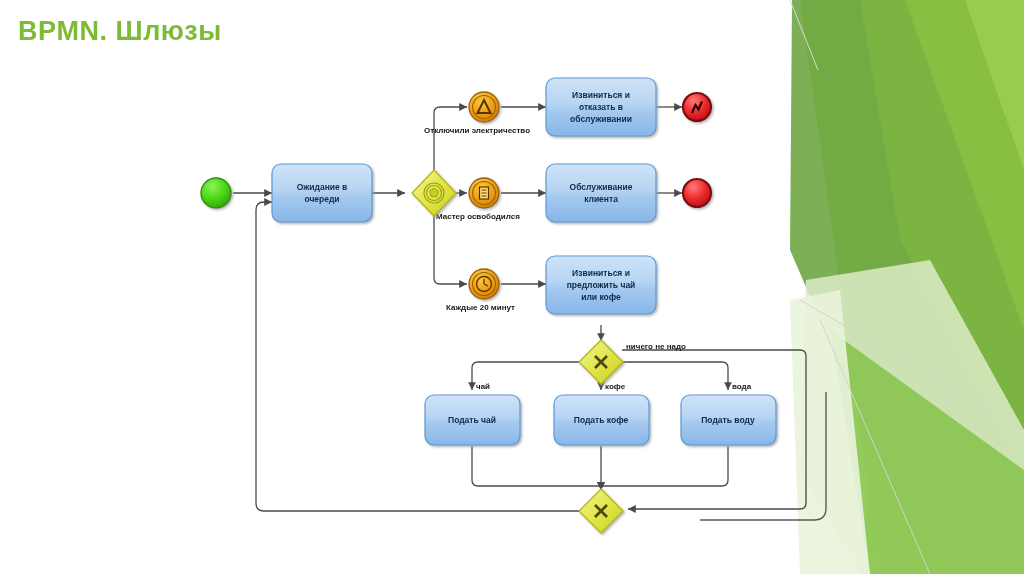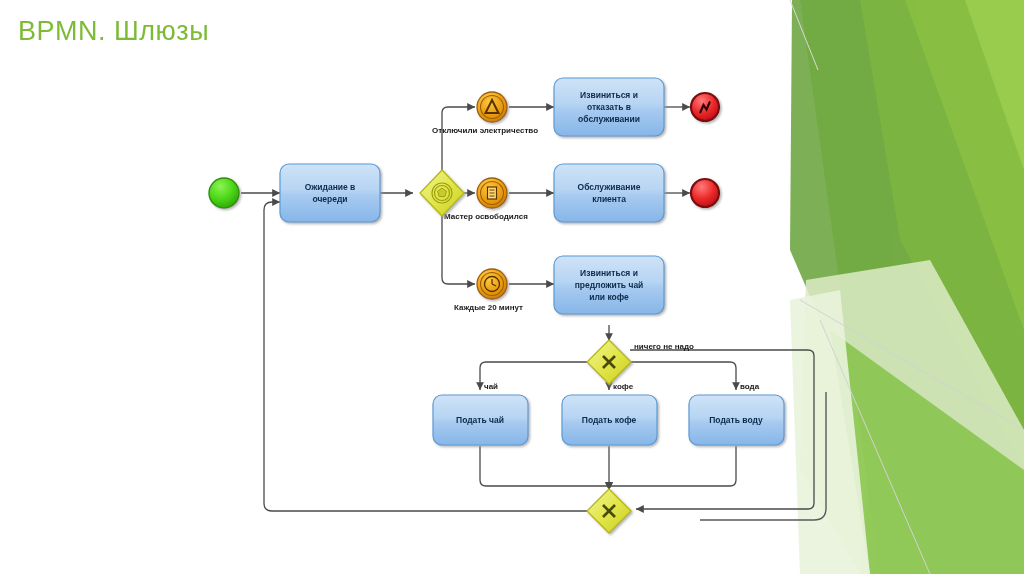--- a/index.html
+++ b/index.html
@@ -23,31 +23,31 @@
     pointer-events: none;
   }
   .deco-svg { position: absolute; top: 0; left: 0; }
 
   
   #title {
     position: absolute;
     left: 18px;
     top: 16px;
     font-size: 27px;
-    font-weight: normal;
+    font-weight: bold;
     color: #7DBB36;
     letter-spacing: 0.5px;
     white-space: nowrap;
     font-family: "Liberation Sans", sans-serif;
   }
 
   
   #diagram {
     position: absolute;
-    left: 8px;
+    left: 0;
     top: 60px;
     width: 840px;
     height: 514px;
   }
   #diagram svg { position: absolute; top: 0; left: 0; }
 
   
   .task-label {
     font-size: 8.5px;
     font-weight: bold;

